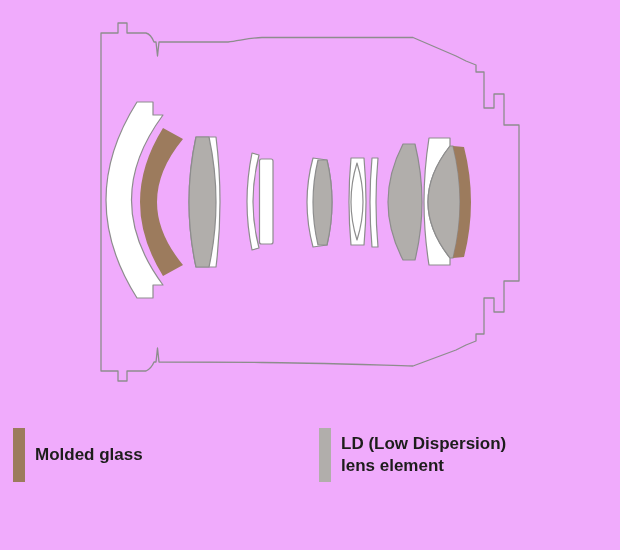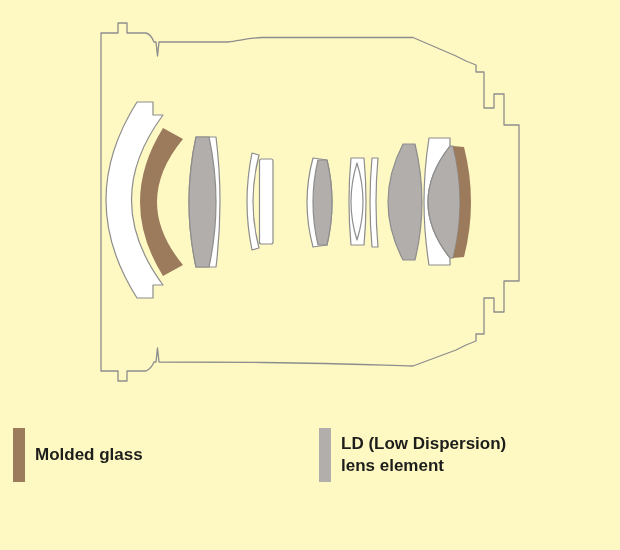--- a/index.html
+++ b/index.html
@@ -1,21 +1,21 @@
 <!DOCTYPE html>
 <html><head>
 <meta charset="utf-8">
 <style>
   html, body { margin: 0; padding: 0; }
   body { background: #ffffff; font-family: "Liberation Sans", sans-serif; }
   .canvas {
     position: relative;
     width: 620px;
     height: 550px;
-    background: #fef9c3;
+    background: #f0abfc;
     overflow: hidden;
   }
   .diagram-svg {
     position: absolute;
     left: 0;
     top: 0;
   }
   .legend {
     position: absolute;
     left: 0;

